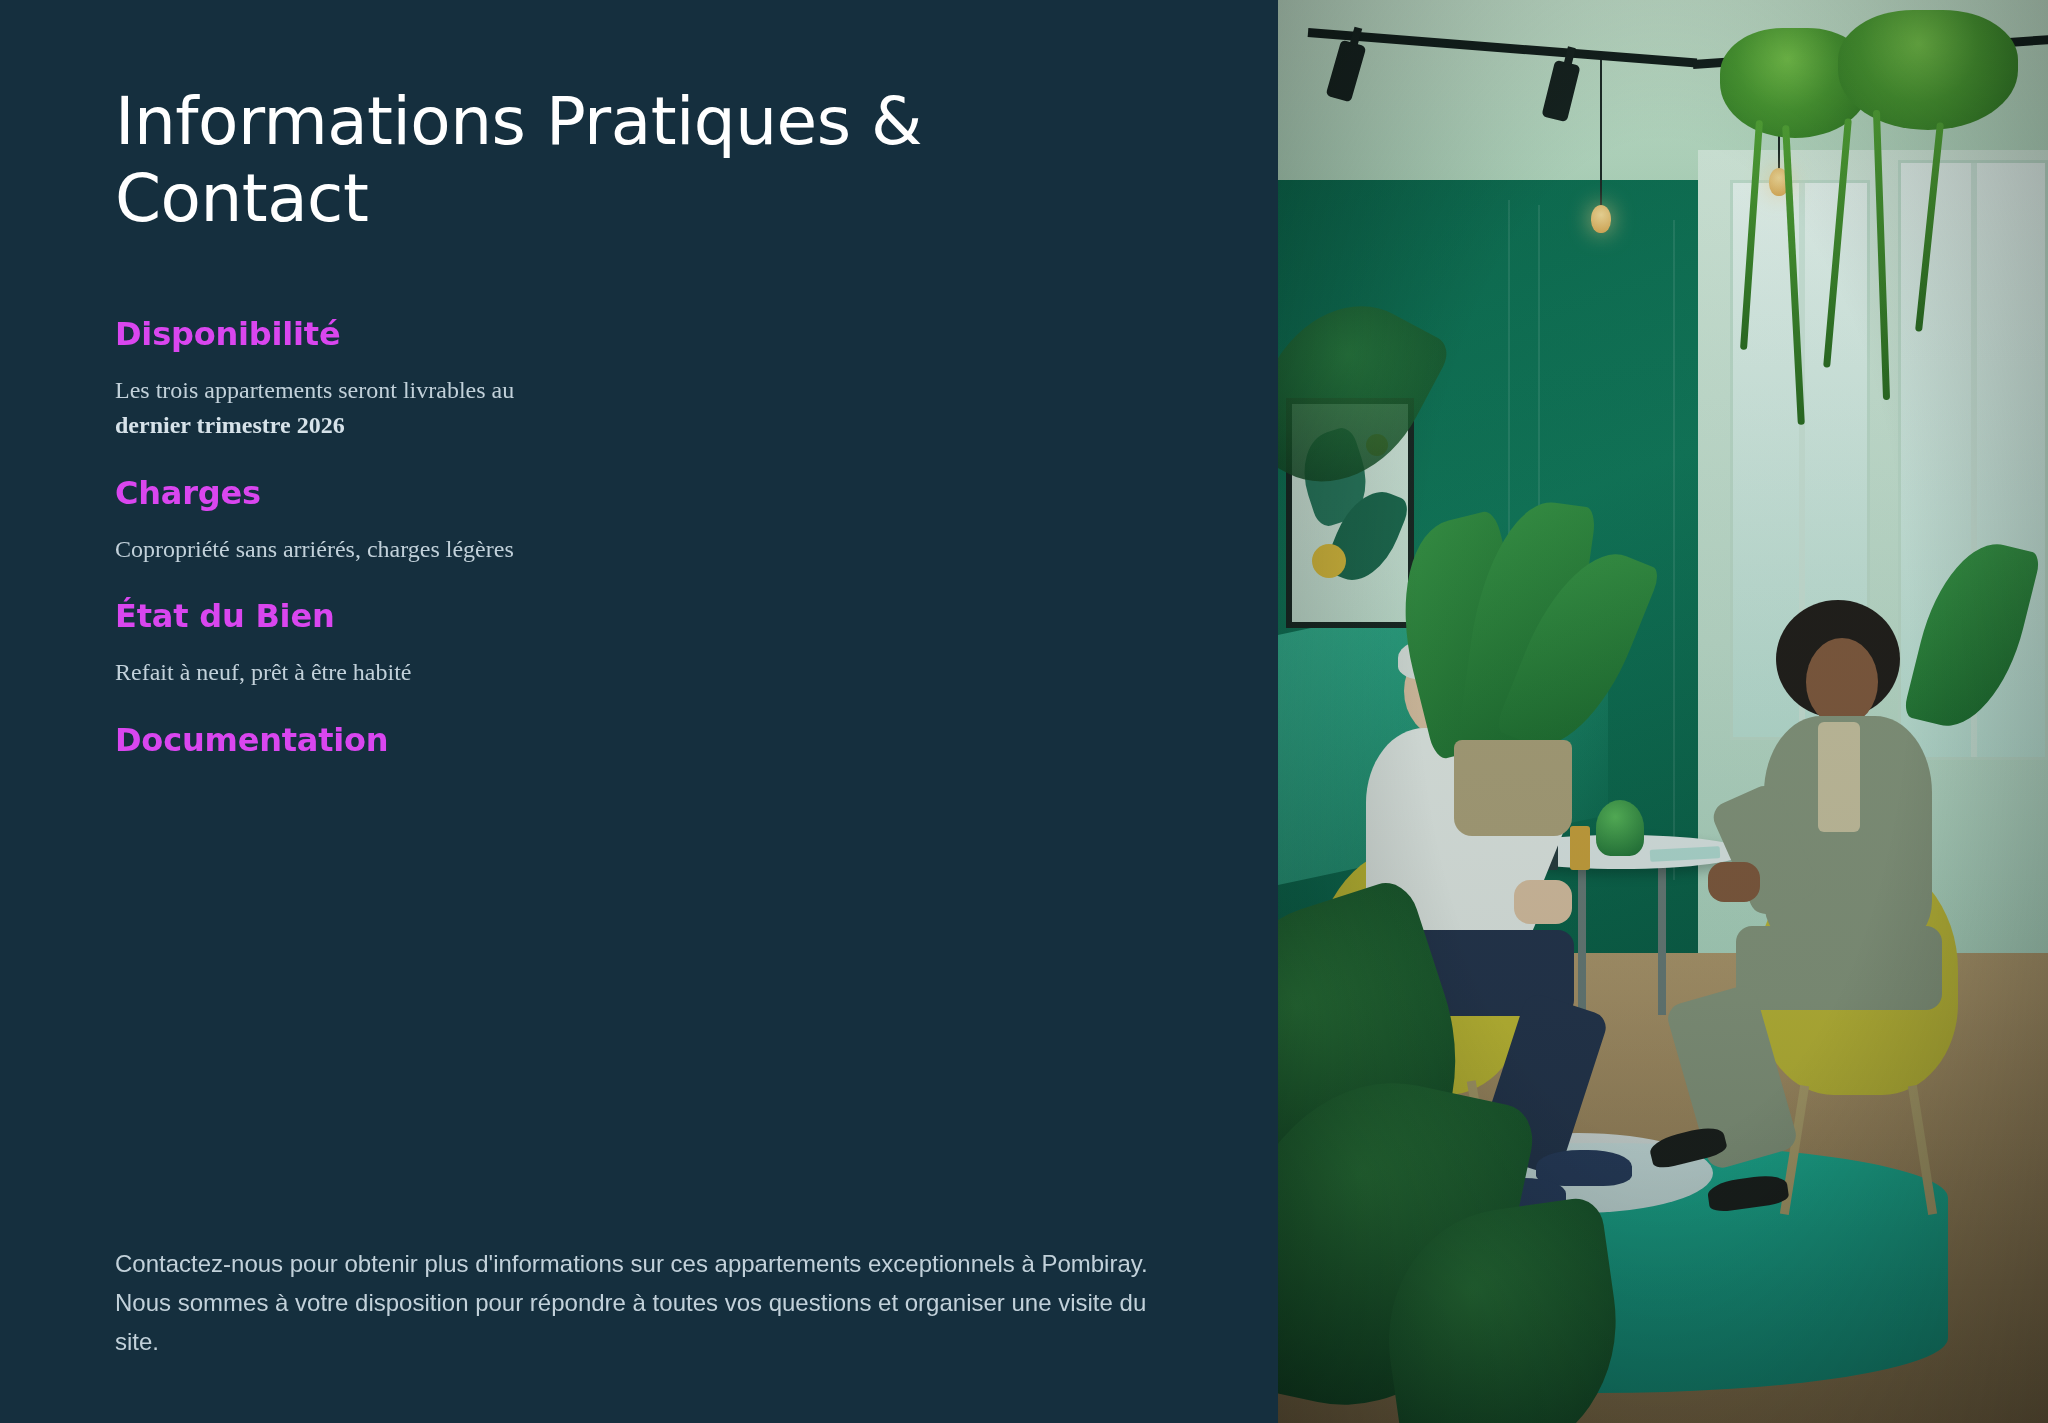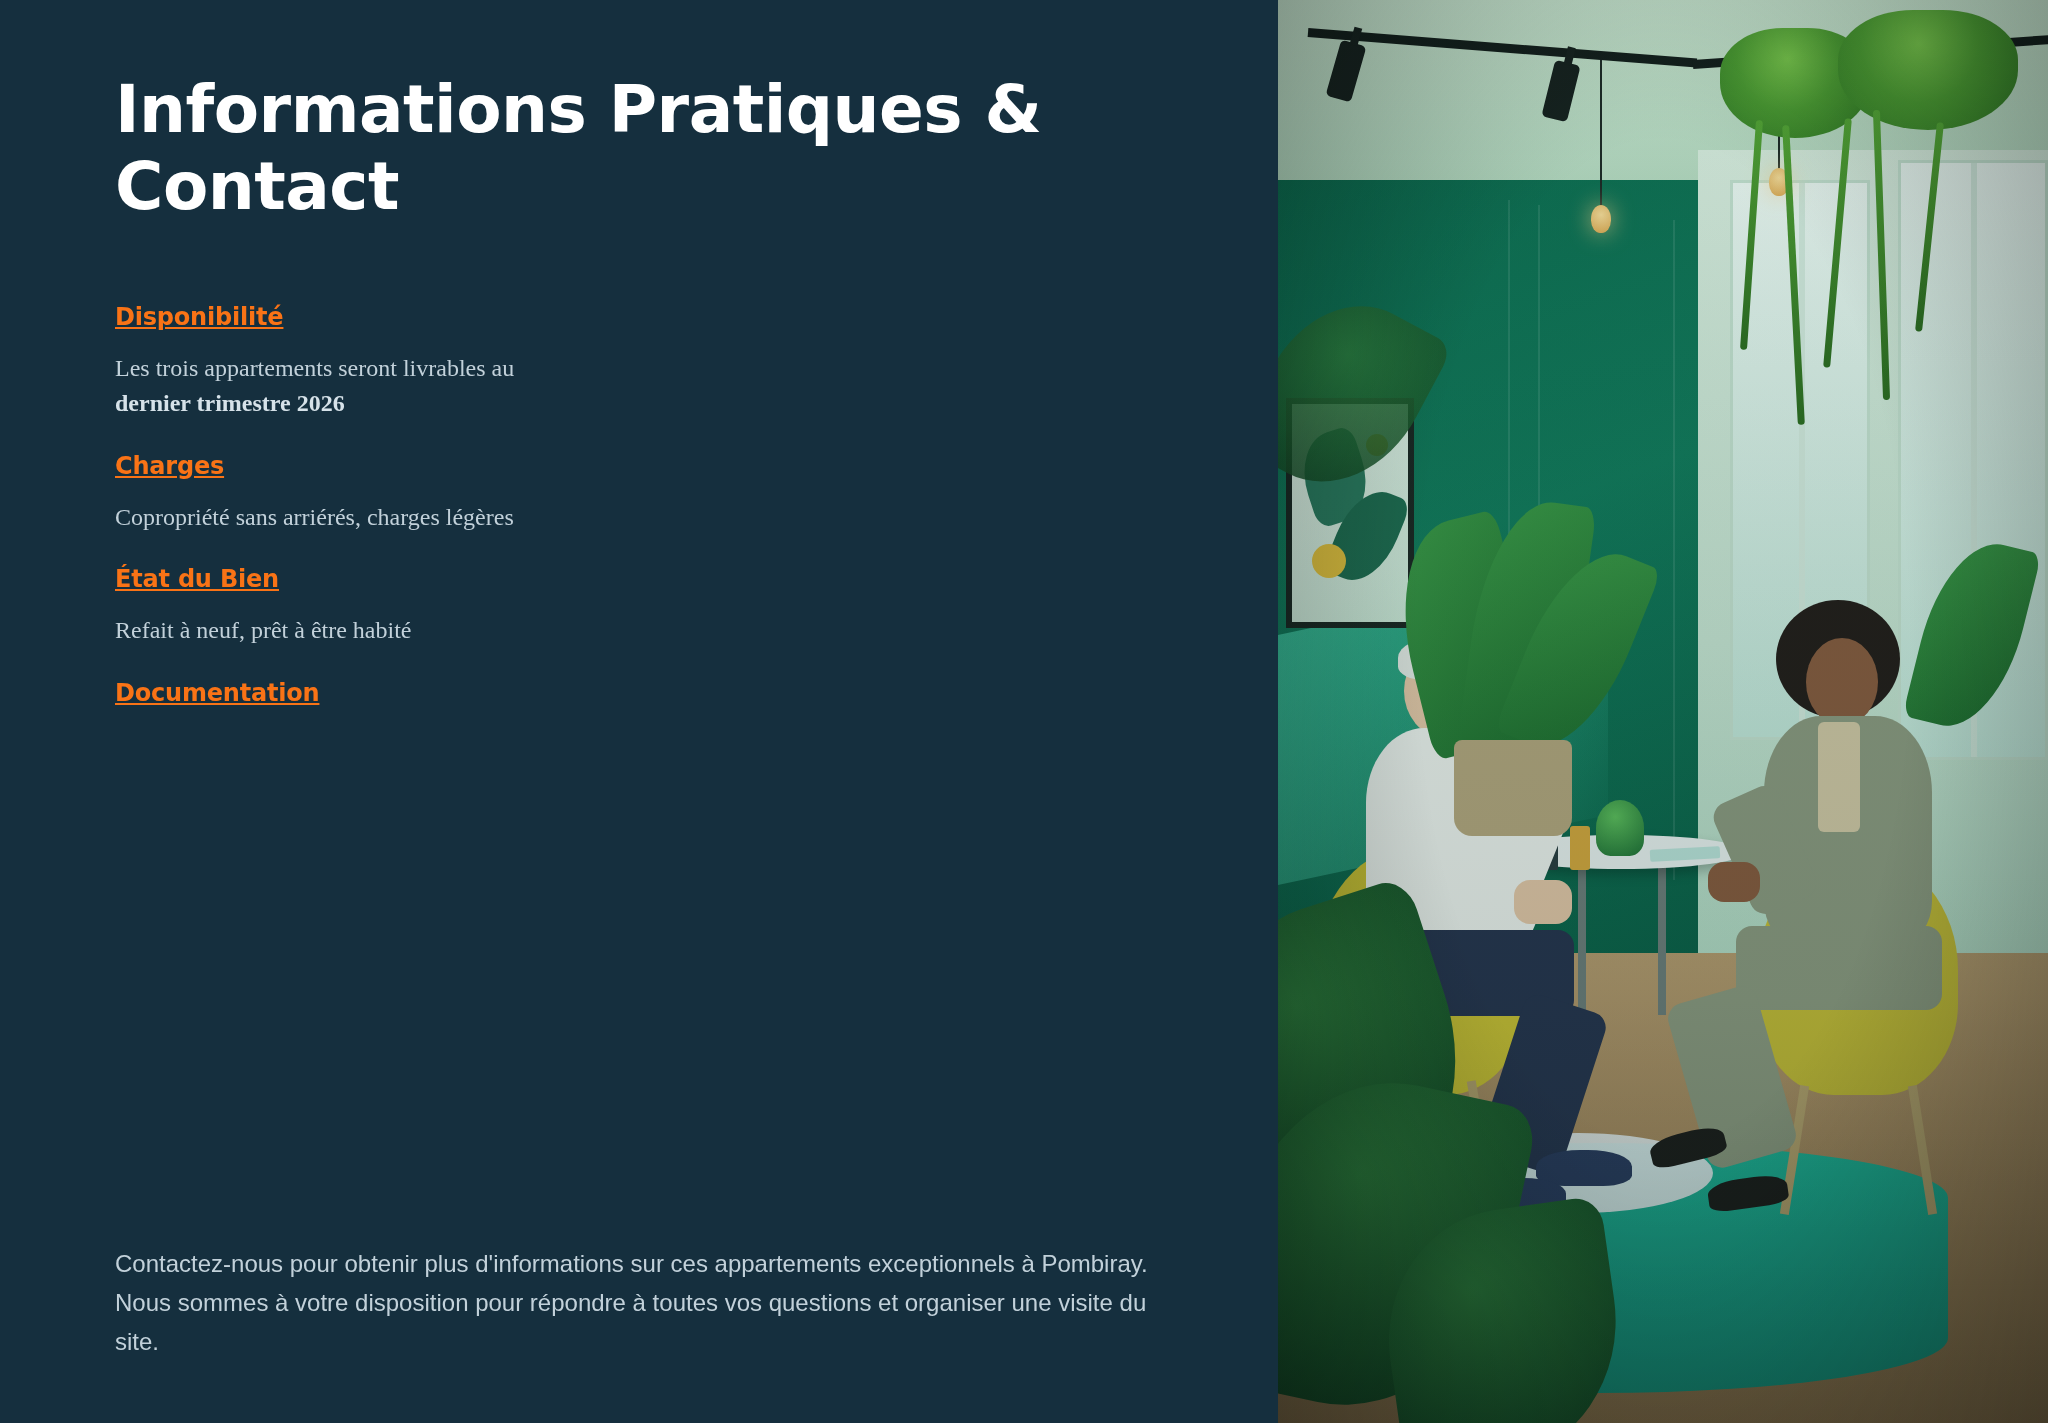--- a/index.html
+++ b/index.html
@@ -29,25 +29,26 @@
     height: 100%;
     background: #152f3e;
     padding: 72px 0 0 115px;
     position: relative;
   }
 
   .page-title {
     font-family: "DejaVu Sans", sans-serif;
     font-size: 66px;
     line-height: 1.16;
-    font-weight: 700;
+    font-weight: 400;
     color: #ffffff;
     letter-spacing: -0.5px;
     max-width: 1020px;
     margin-bottom: 66px;
+    margin-top: 12px;
   }
 
   .columns {
     display: flex;
     align-items: flex-start;
   }
 
   .col-left {
     width: 460px;
     flex: 0 0 460px;
@@ -59,26 +60,25 @@
     padding-top: 12px;
     padding-left: 27px;
   }
 
   .section {
     margin-bottom: 31px;
   }
 
   .section-heading {
     font-family: "DejaVu Sans", sans-serif;
-    font-size: 24px;
+    font-size: 32px;
     font-weight: 700;
-    color: #f97316;
+    color: #d946ef;
     letter-spacing: -0.2px;
     margin-bottom: 20px;
-    text-decoration: underline;
   }
 
   .section-body {
     font-family: Liberation Serif, serif;
     font-size: 24px;
     line-height: 1.45;
     color: #c2d1da;
     max-width: 470px;
   }
 

